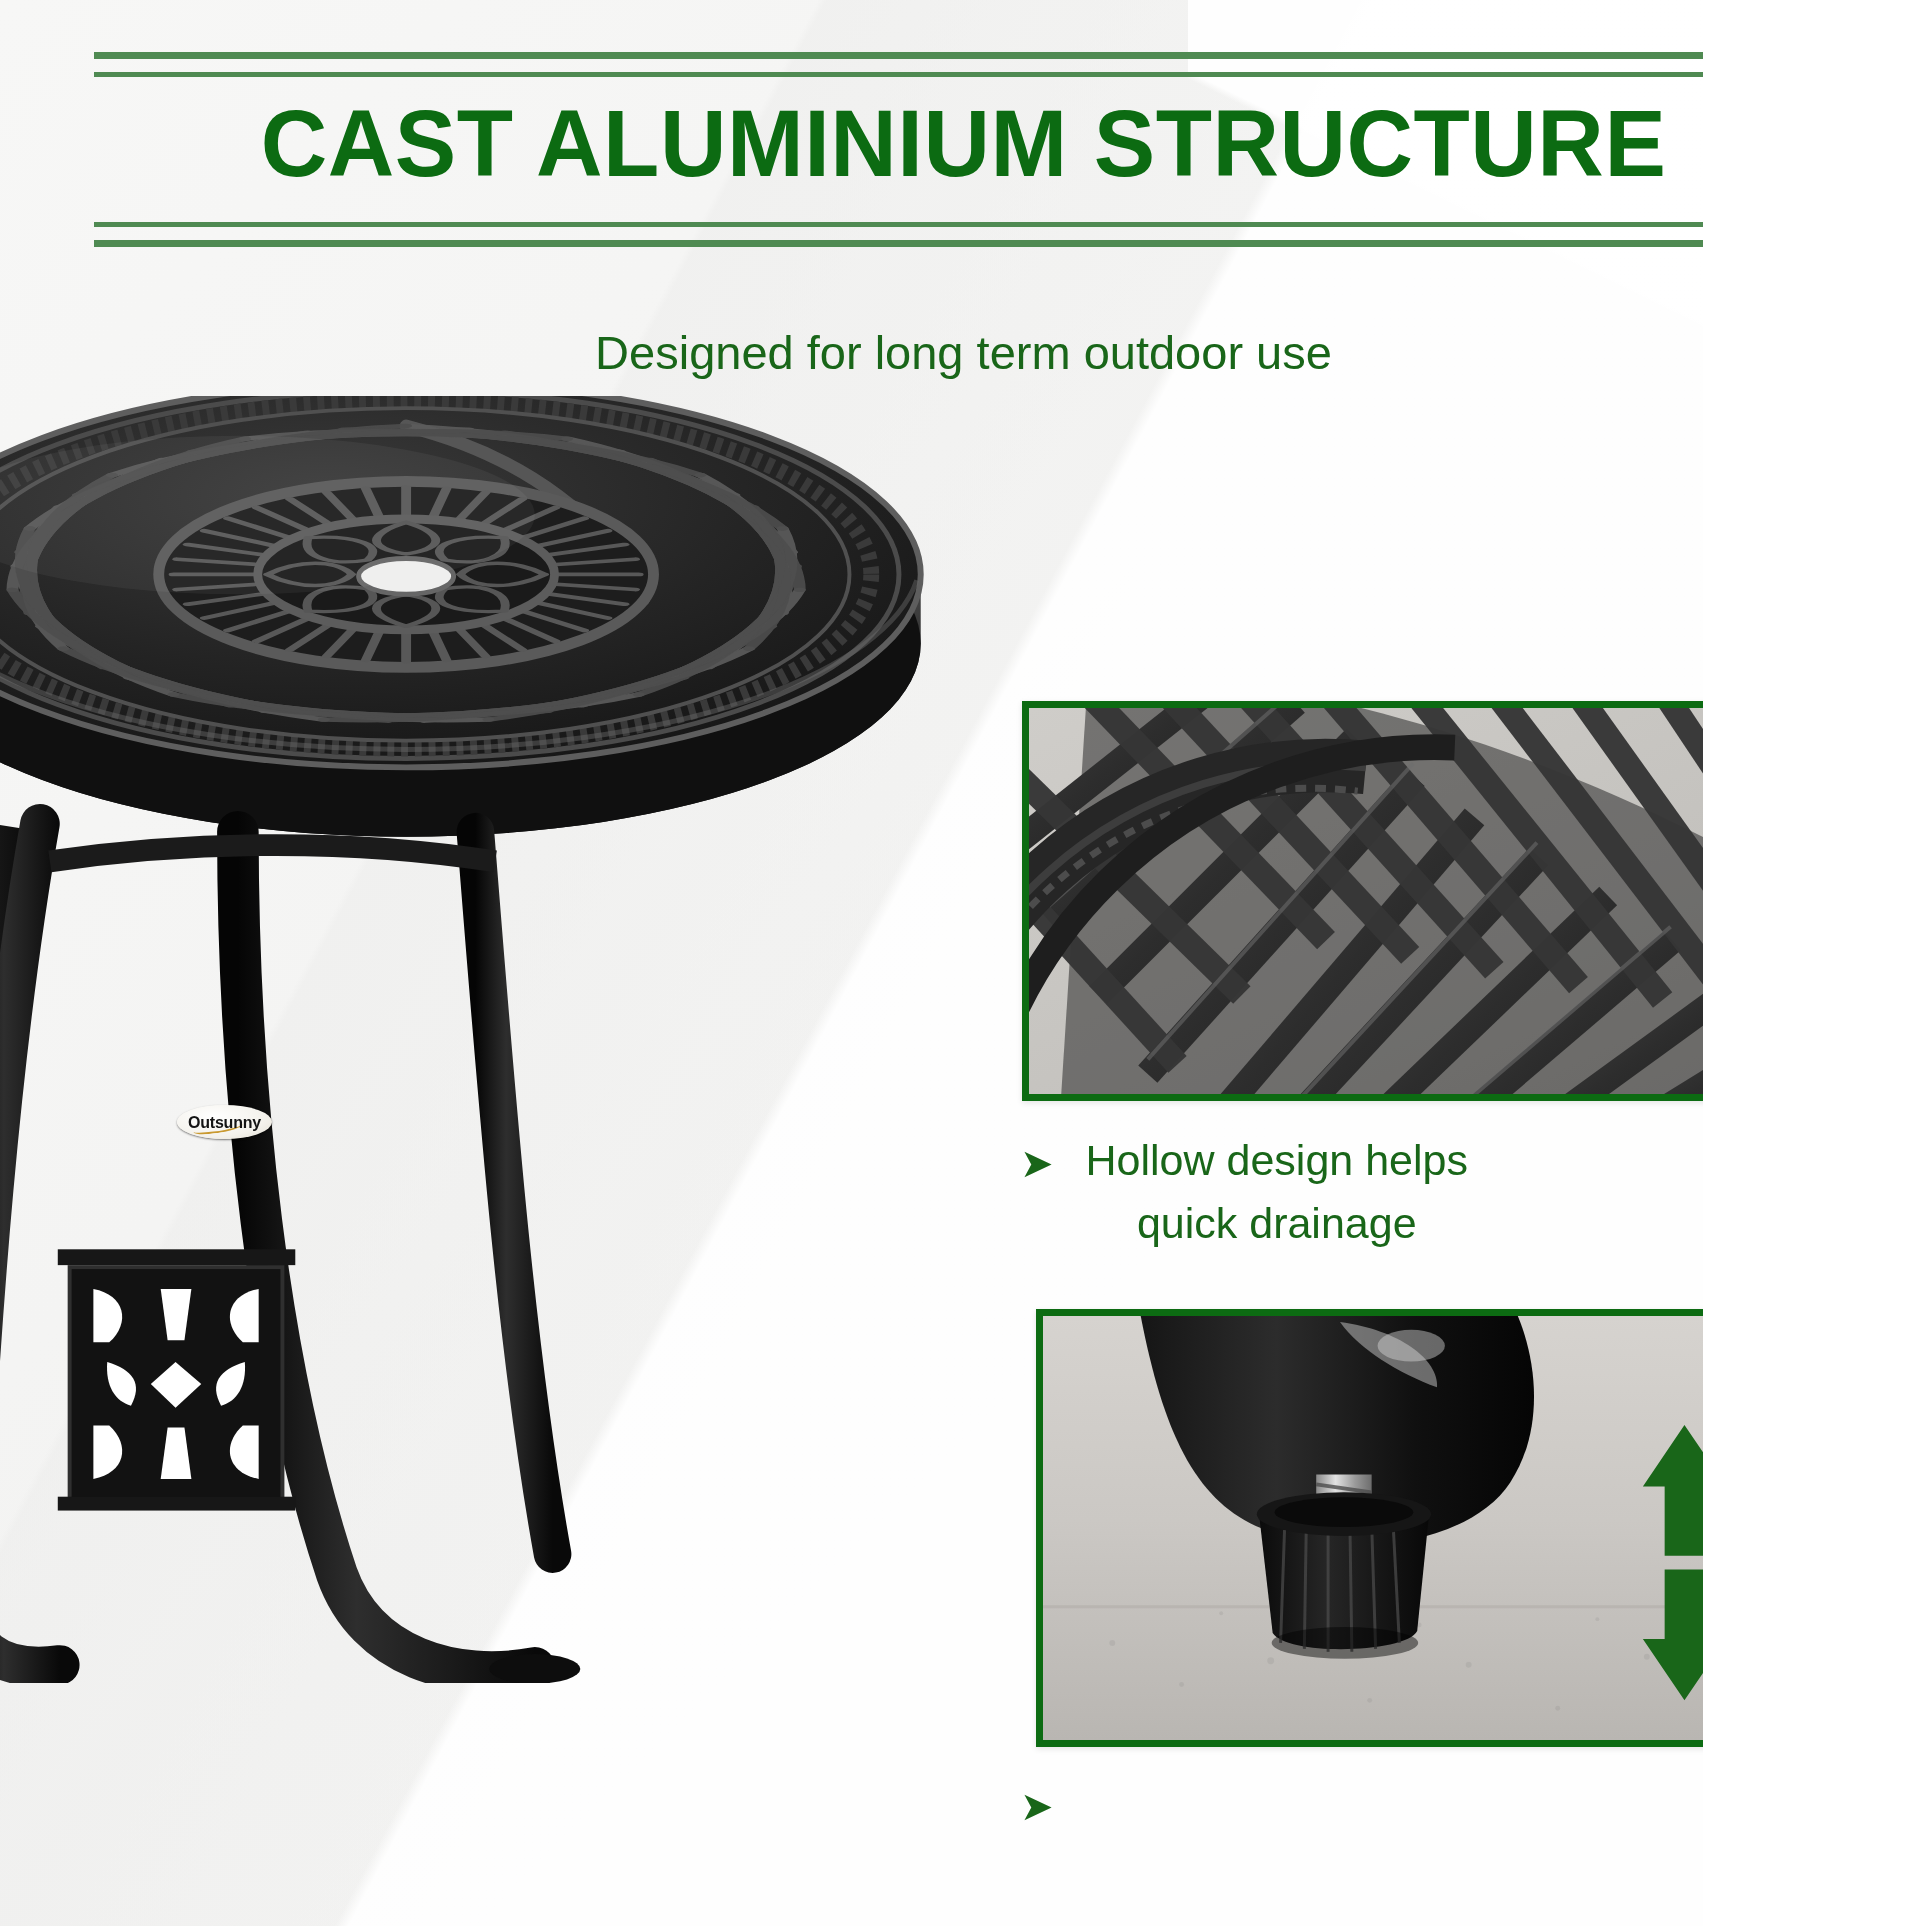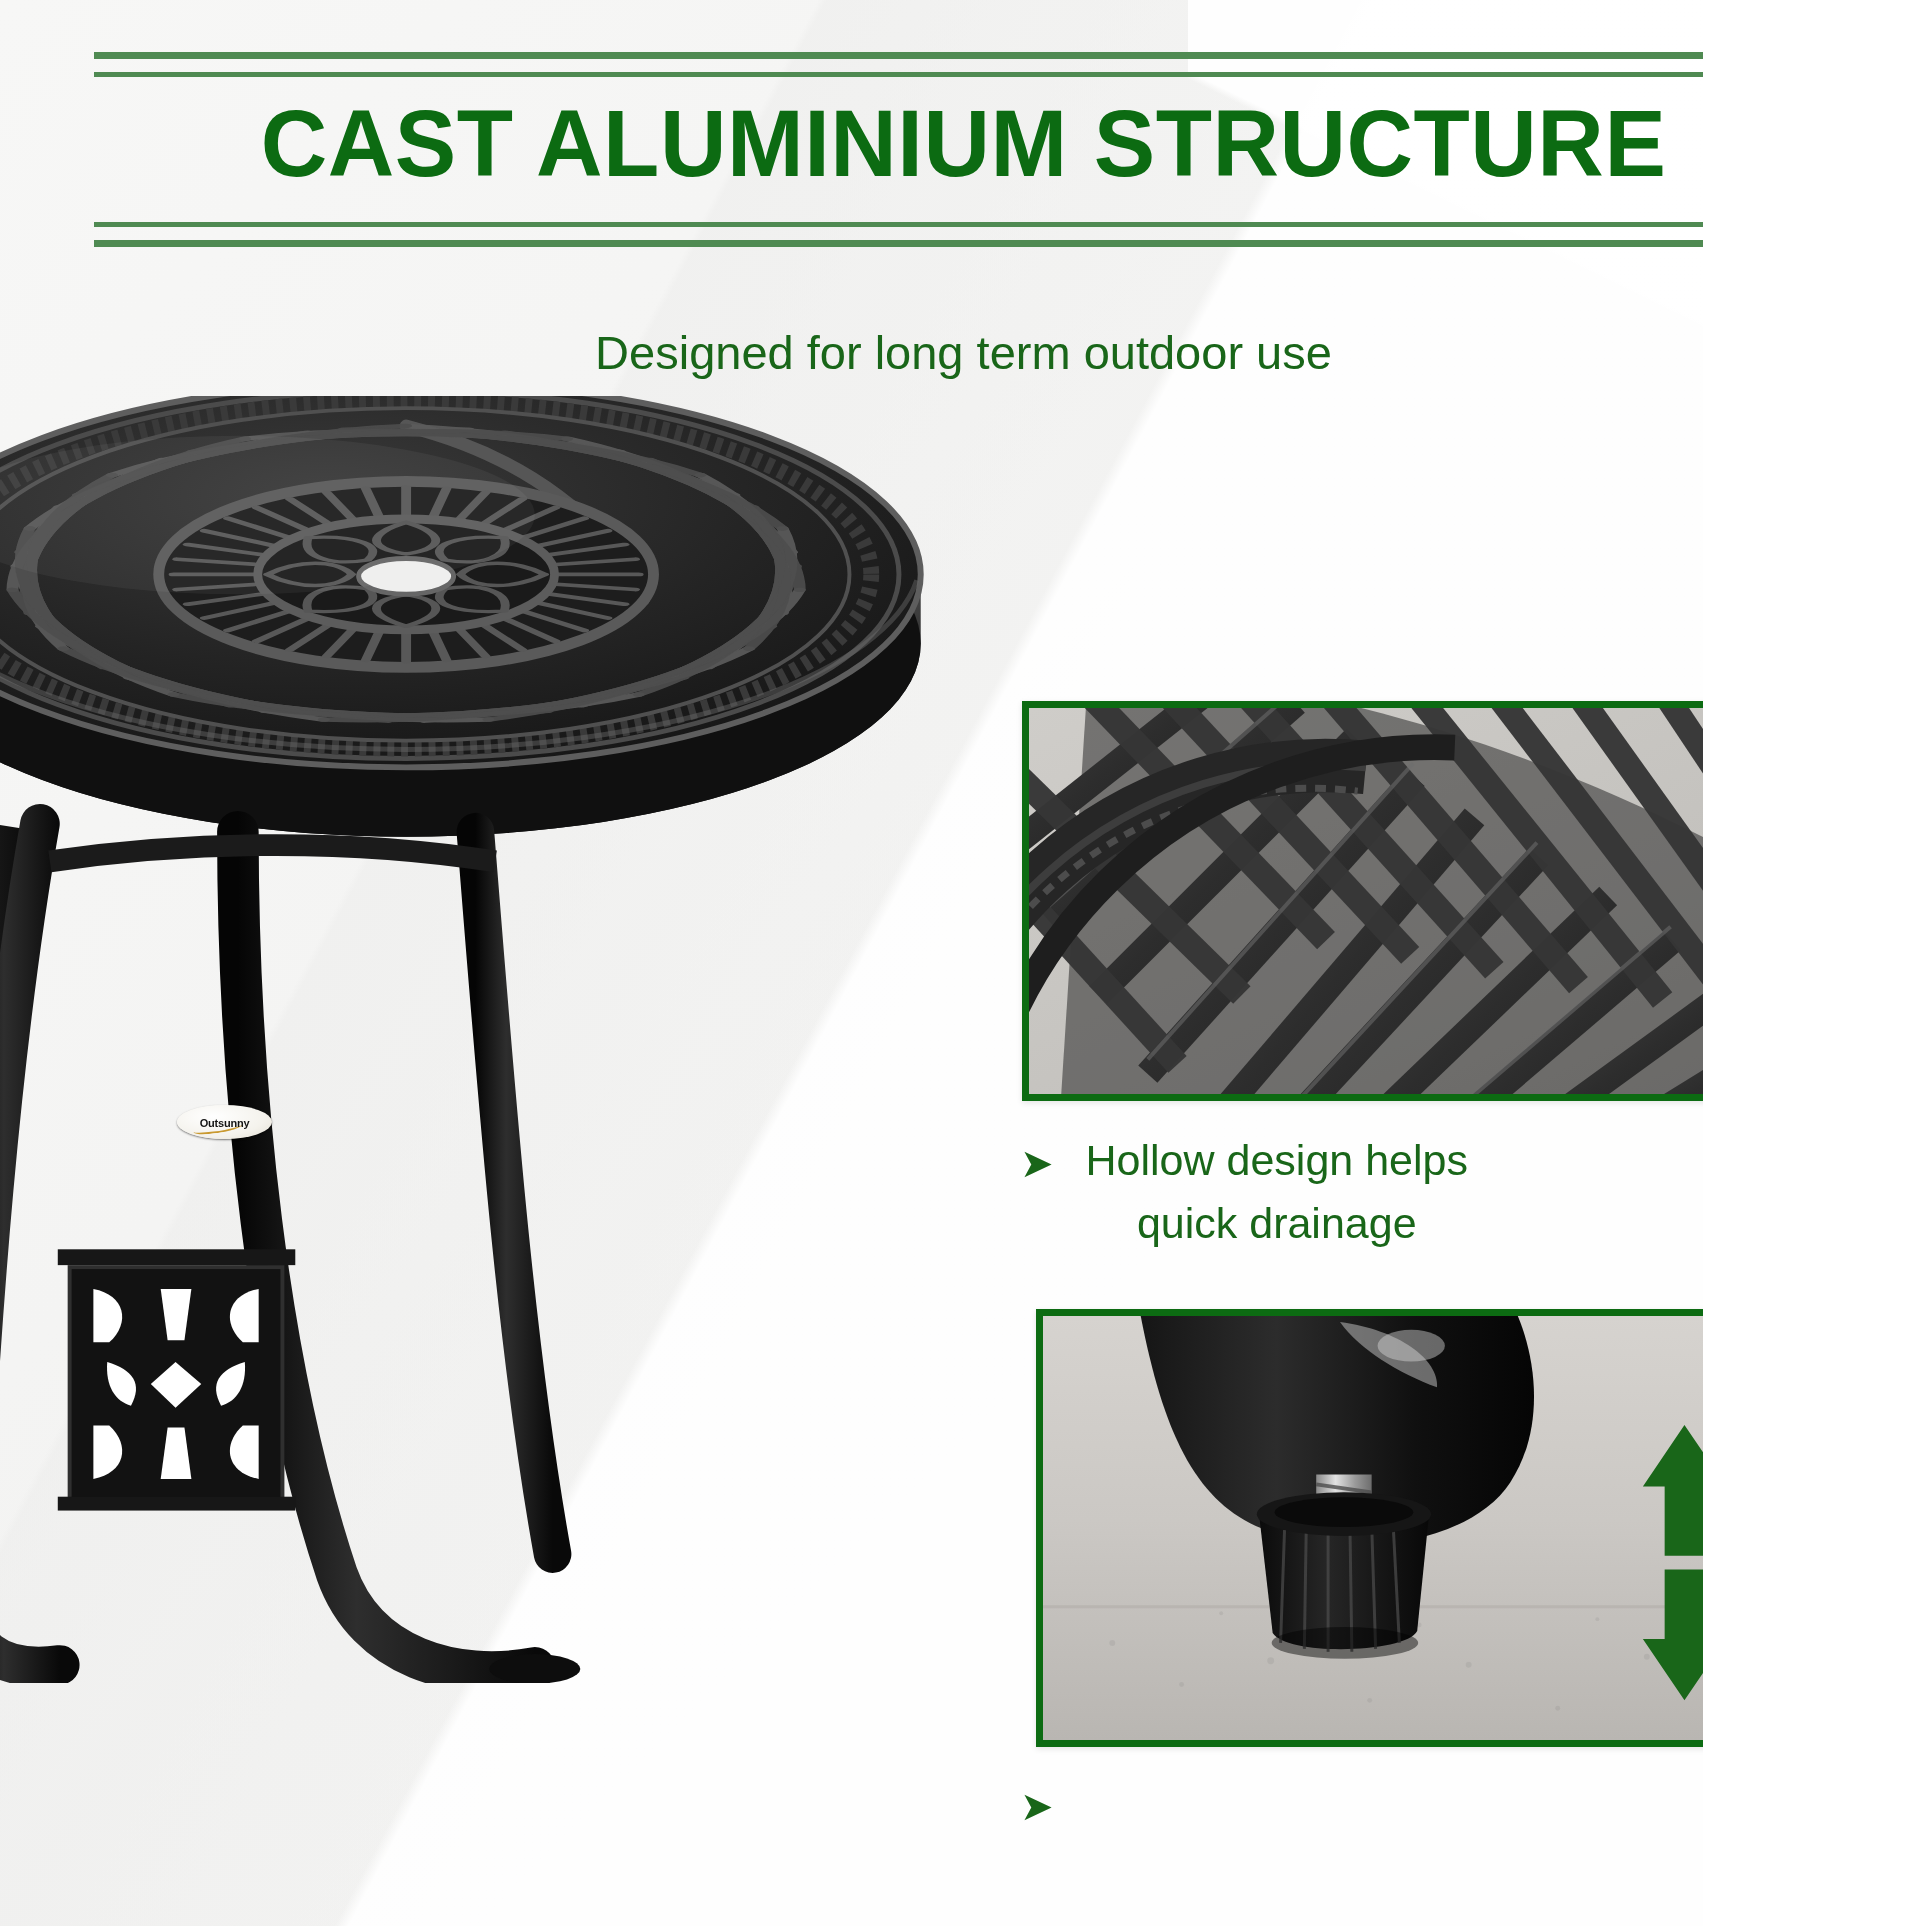--- a/index.html
+++ b/index.html
@@ -117,21 +117,21 @@
     border-radius: 50%;
     background: radial-gradient(ellipse at 38% 34%, #ffffff 0%, #f4f2ec 62%, #e3ded2 100%);
     box-shadow: 0 1px 2px rgba(0,0,0,0.5);
     display: flex;
     align-items: center;
     justify-content: center;
   }
   .brand-badge span {
     font-family: "Liberation Sans", sans-serif;
     font-weight: bold;
-    font-size: 11px;
+    font-size: 16px;
     color: #141414;
     letter-spacing: -0.2px;
     position: relative;
     top: 1px;
   }
   .brand-badge .swoosh {
     position: absolute;
     left: 16px; bottom: 6px;
     width: 50px; height: 8px;
     border-bottom: 2px solid #c9992f;

